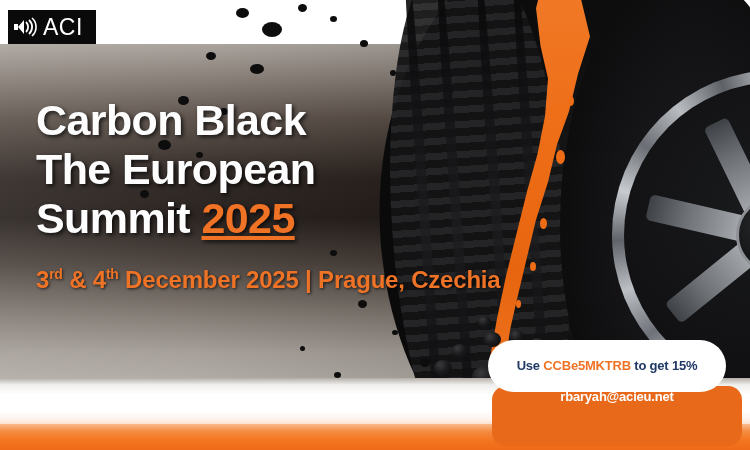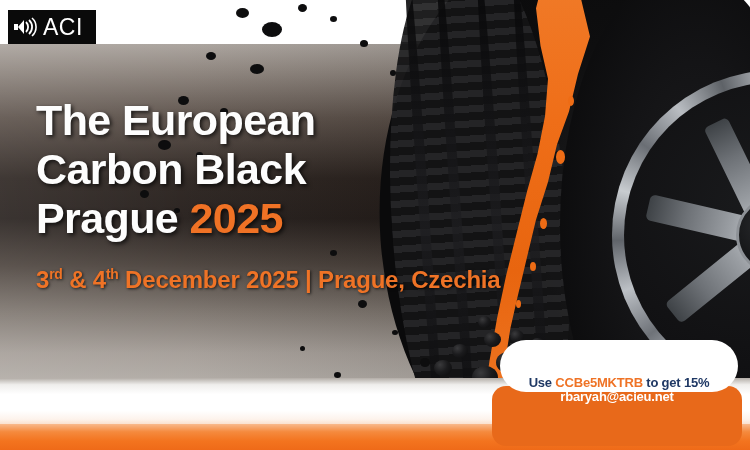--- a/index.html
+++ b/index.html
@@ -248,21 +248,21 @@
   }
   .headline-line {
     font-size: 43px;
     font-weight: bold;
     color: #fdfdfd;
     line-height: 1.14;
     letter-spacing: -0.6px;
     text-shadow: 2px 2px 4px rgba(0,0,0,0.75);
     white-space: nowrap;
   }
-  .year { color: #f07225; }
+  .year { color: #f07225; text-decoration: underline; }
 
   .dateline {
     position: absolute; left: 36px; top: 266px;
     font-size: 24px;
     font-weight: bold;
     color: #ef7326;
     letter-spacing: -0.2px;
     text-shadow: 1px 1px 3px rgba(0,0,0,0.7);
     white-space: nowrap;
   }
@@ -280,26 +280,26 @@
     text-align: center;
     color: #ffffff;
     font-size: 13px;
     font-weight: bold;
     line-height: 1.42;
     letter-spacing: -0.2px;
     white-space: nowrap;
   }
 
   .promo-pill {
-    position: absolute; left: 500px; top: 340px;
+    position: absolute; left: 488px; top: 340px;
     width: 238px; height: 52px;
     background: #ffffff;
     border-radius: 26px;
     display: flex; flex-direction: column;
-    align-items: center; justify-content: flex-end;
+    align-items: center; justify-content: center;
   }
   .pill-line {
     font-size: 13px;
     font-weight: bold;
     color: #1f3864;
     line-height: 1.5;
     letter-spacing: -0.2px;
     white-space: nowrap;
   }
   .code { color: #ef7326; }
@@ -398,23 +398,23 @@
         <path d="M5 12 L11 5 L11 19 Z" fill="#ffffff"></path>
         <path d="M13 7 A7 7 0 0 1 13 17" stroke="#ffffff" stroke-width="1.8" fill="none"></path>
         <path d="M16 5 A9.5 9.5 0 0 1 16 19" stroke="#ffffff" stroke-width="1.8" fill="none"></path>
         <path d="M19 3 A12 12 0 0 1 19 21" stroke="#ffffff" stroke-width="1.6" fill="none"></path>
       </svg>
     </span>
     <span class="logo-text">ACI</span>
   </div>
 
   <div class="headline">
+    <div class="headline-line">Carbon Black</div>
     <div class="headline-line">The European</div>
-    <div class="headline-line">Carbon Black</div>
-    <div class="headline-line"><span>Prague </span><span class="year">2025</span></div>
+    <div class="headline-line"><span>Summit </span><span class="year">2025</span></div>
   </div>
 
   <div class="dateline"><span>3</span><sup>rd</sup><span> &amp; </span><span>4</span><sup>th</sup><span> December 2025 | Prague, Czechia</span></div>
 
   <div class="promo">
     <div class="promo-line">rbaryah@acieu.net</div>
   </div>
 
   <div class="promo-pill">
     <div class="pill-line"><span>Use </span><span class="code">CCBe5MKTRB</span><span> to get 15%</span></div>

